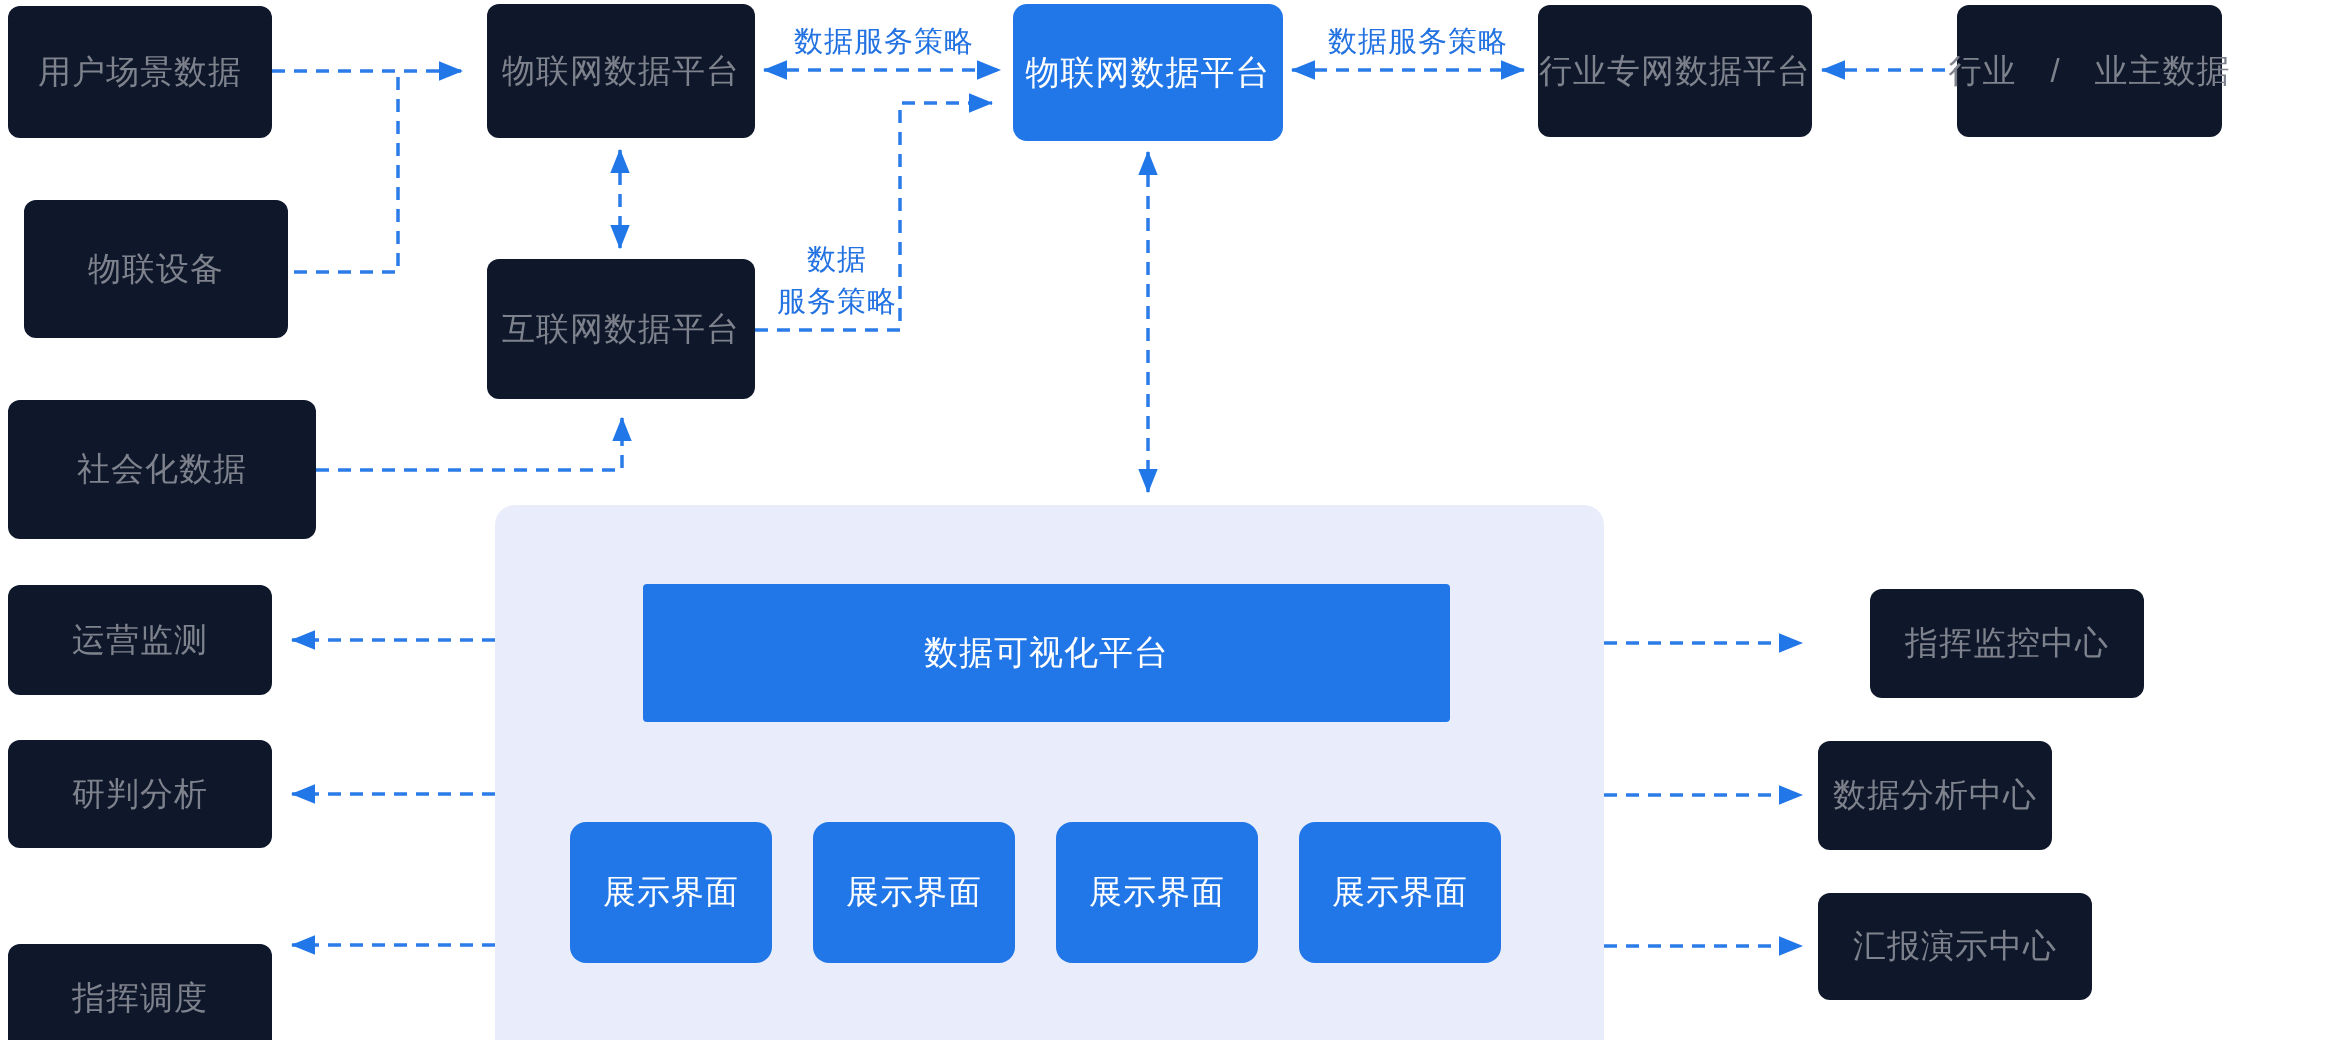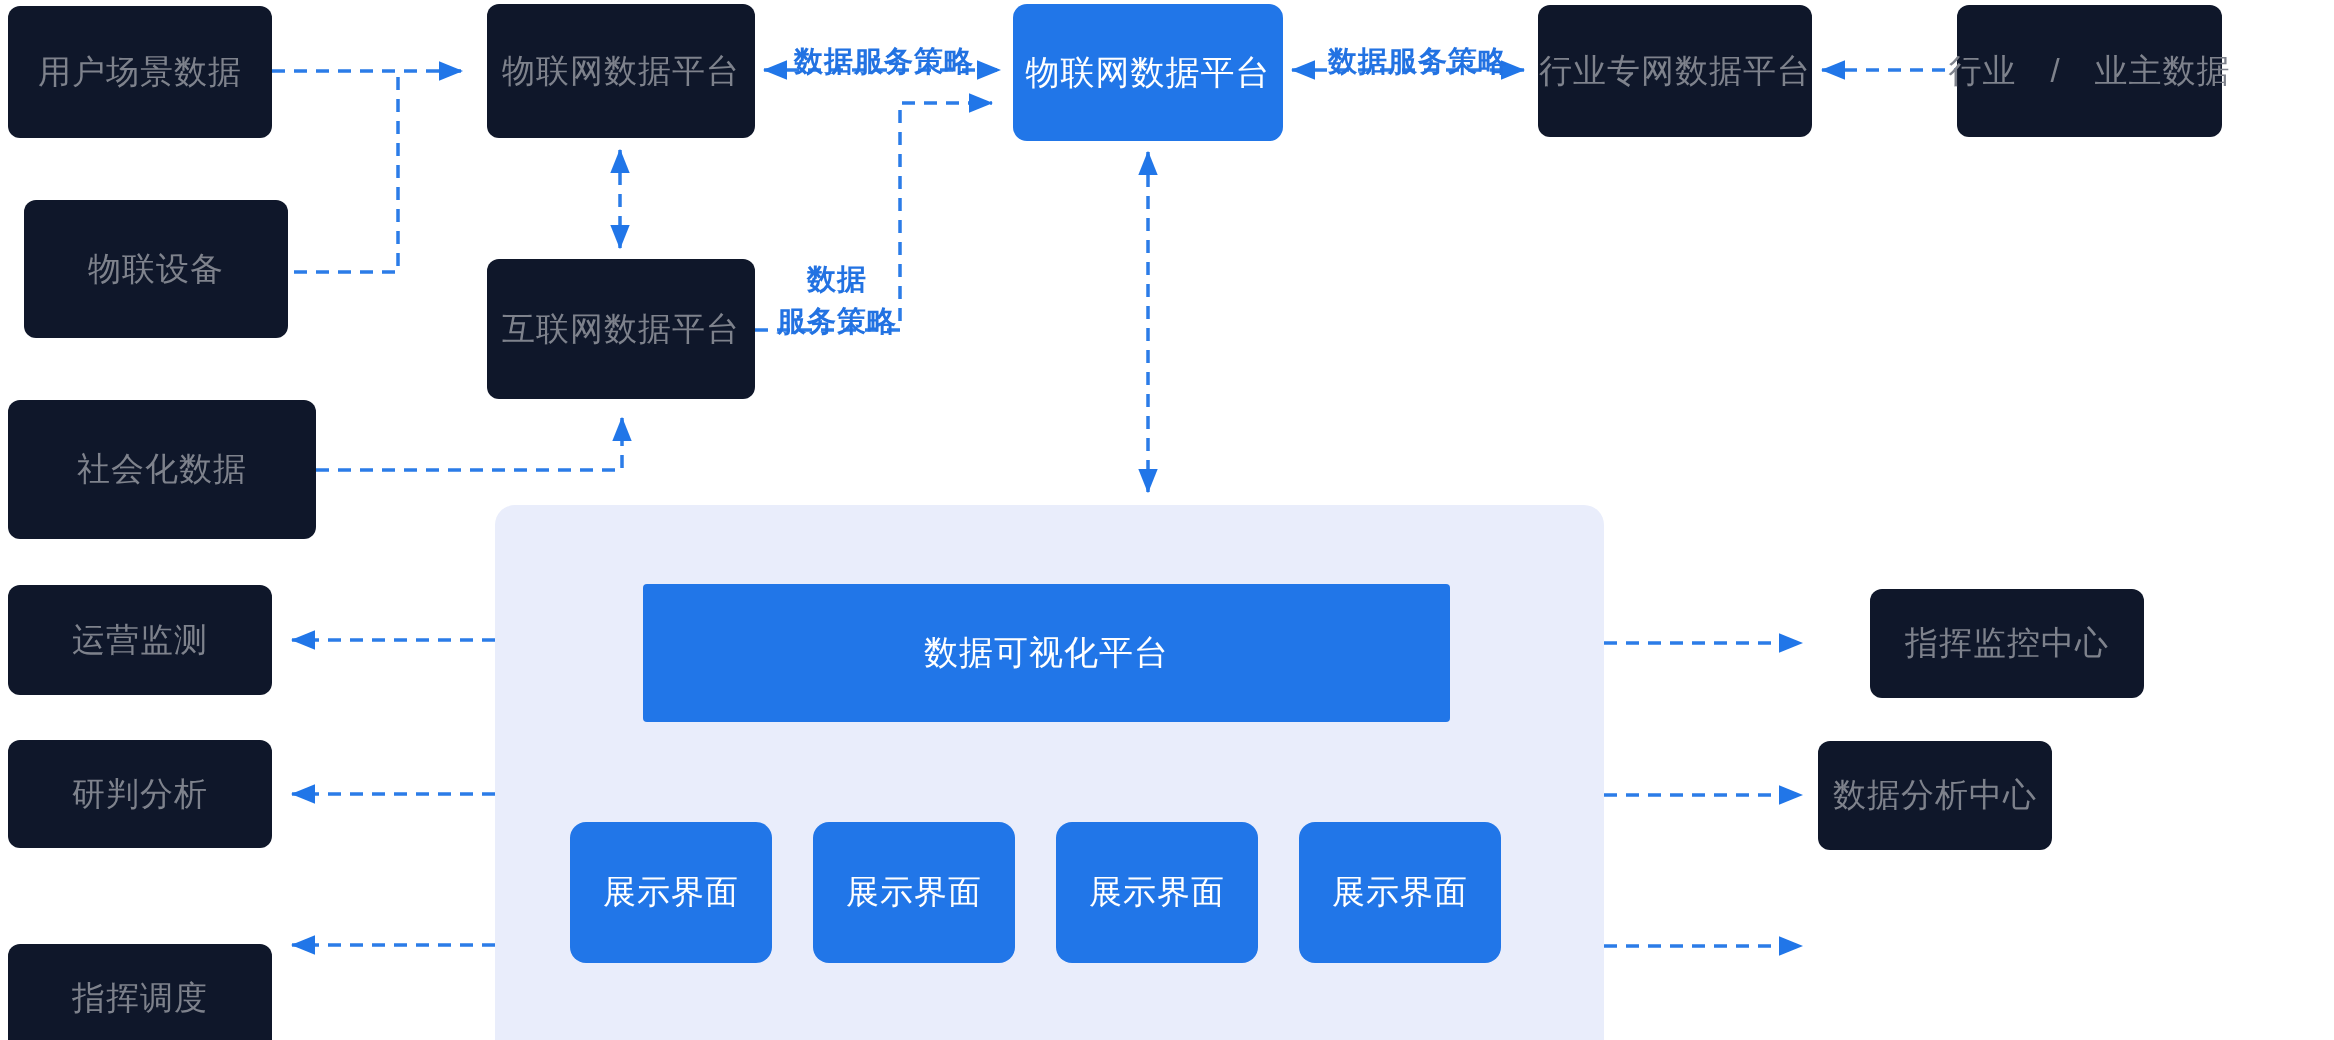--- a/index.html
+++ b/index.html
@@ -26,26 +26,25 @@
   .node.blue{
     background:#2176E8;
     color:#ffffff;
     border-radius:14px;
     font-weight:500;
   }
   .edge-label{
     position:absolute;
     color:#2272E2;
     font-size:29px;
-    font-weight:bold;
+    font-weight:normal;
     text-align:center;
     letter-spacing:1px;
     line-height:42px;
     white-space:nowrap;
-    margin-top:20px;
   }
   .container-panel{
     position:absolute;
     left:495px;top:505px;width:1109px;height:560px;
     background:#E9EDFB;
     border-radius:20px;
   }
   svg.connectors{position:absolute;left:0;top:0;pointer-events:none;}
 </style>
 </head>
@@ -109,14 +108,15 @@
 
   <div class="node blue" style="left:643px;top:584px;width:807px;height:138px;font-size:34px;border-radius:4px;">数据可视化平台</div>
 
   <div class="node blue" style="left:570px;top:822px;width:202px;height:141px;border-radius:16px;">展示界面</div>
   <div class="node blue" style="left:813px;top:822px;width:202px;height:141px;border-radius:16px;">展示界面</div>
   <div class="node blue" style="left:1056px;top:822px;width:202px;height:141px;border-radius:16px;">展示界面</div>
   <div class="node blue" style="left:1299px;top:822px;width:202px;height:141px;border-radius:16px;">展示界面</div>
 
   <div class="node light" style="left:1870px;top:589px;width:274px;height:109px;">指挥监控中心</div>
   <div class="node light" style="left:1818px;top:741px;width:234px;height:109px;">数据分析中心</div>
+  <div class="node light" style="left:1818px;top:893px;width:274px;height:107px;">汇报演示中心</div>
 
 </div>
 
 </body></html>

